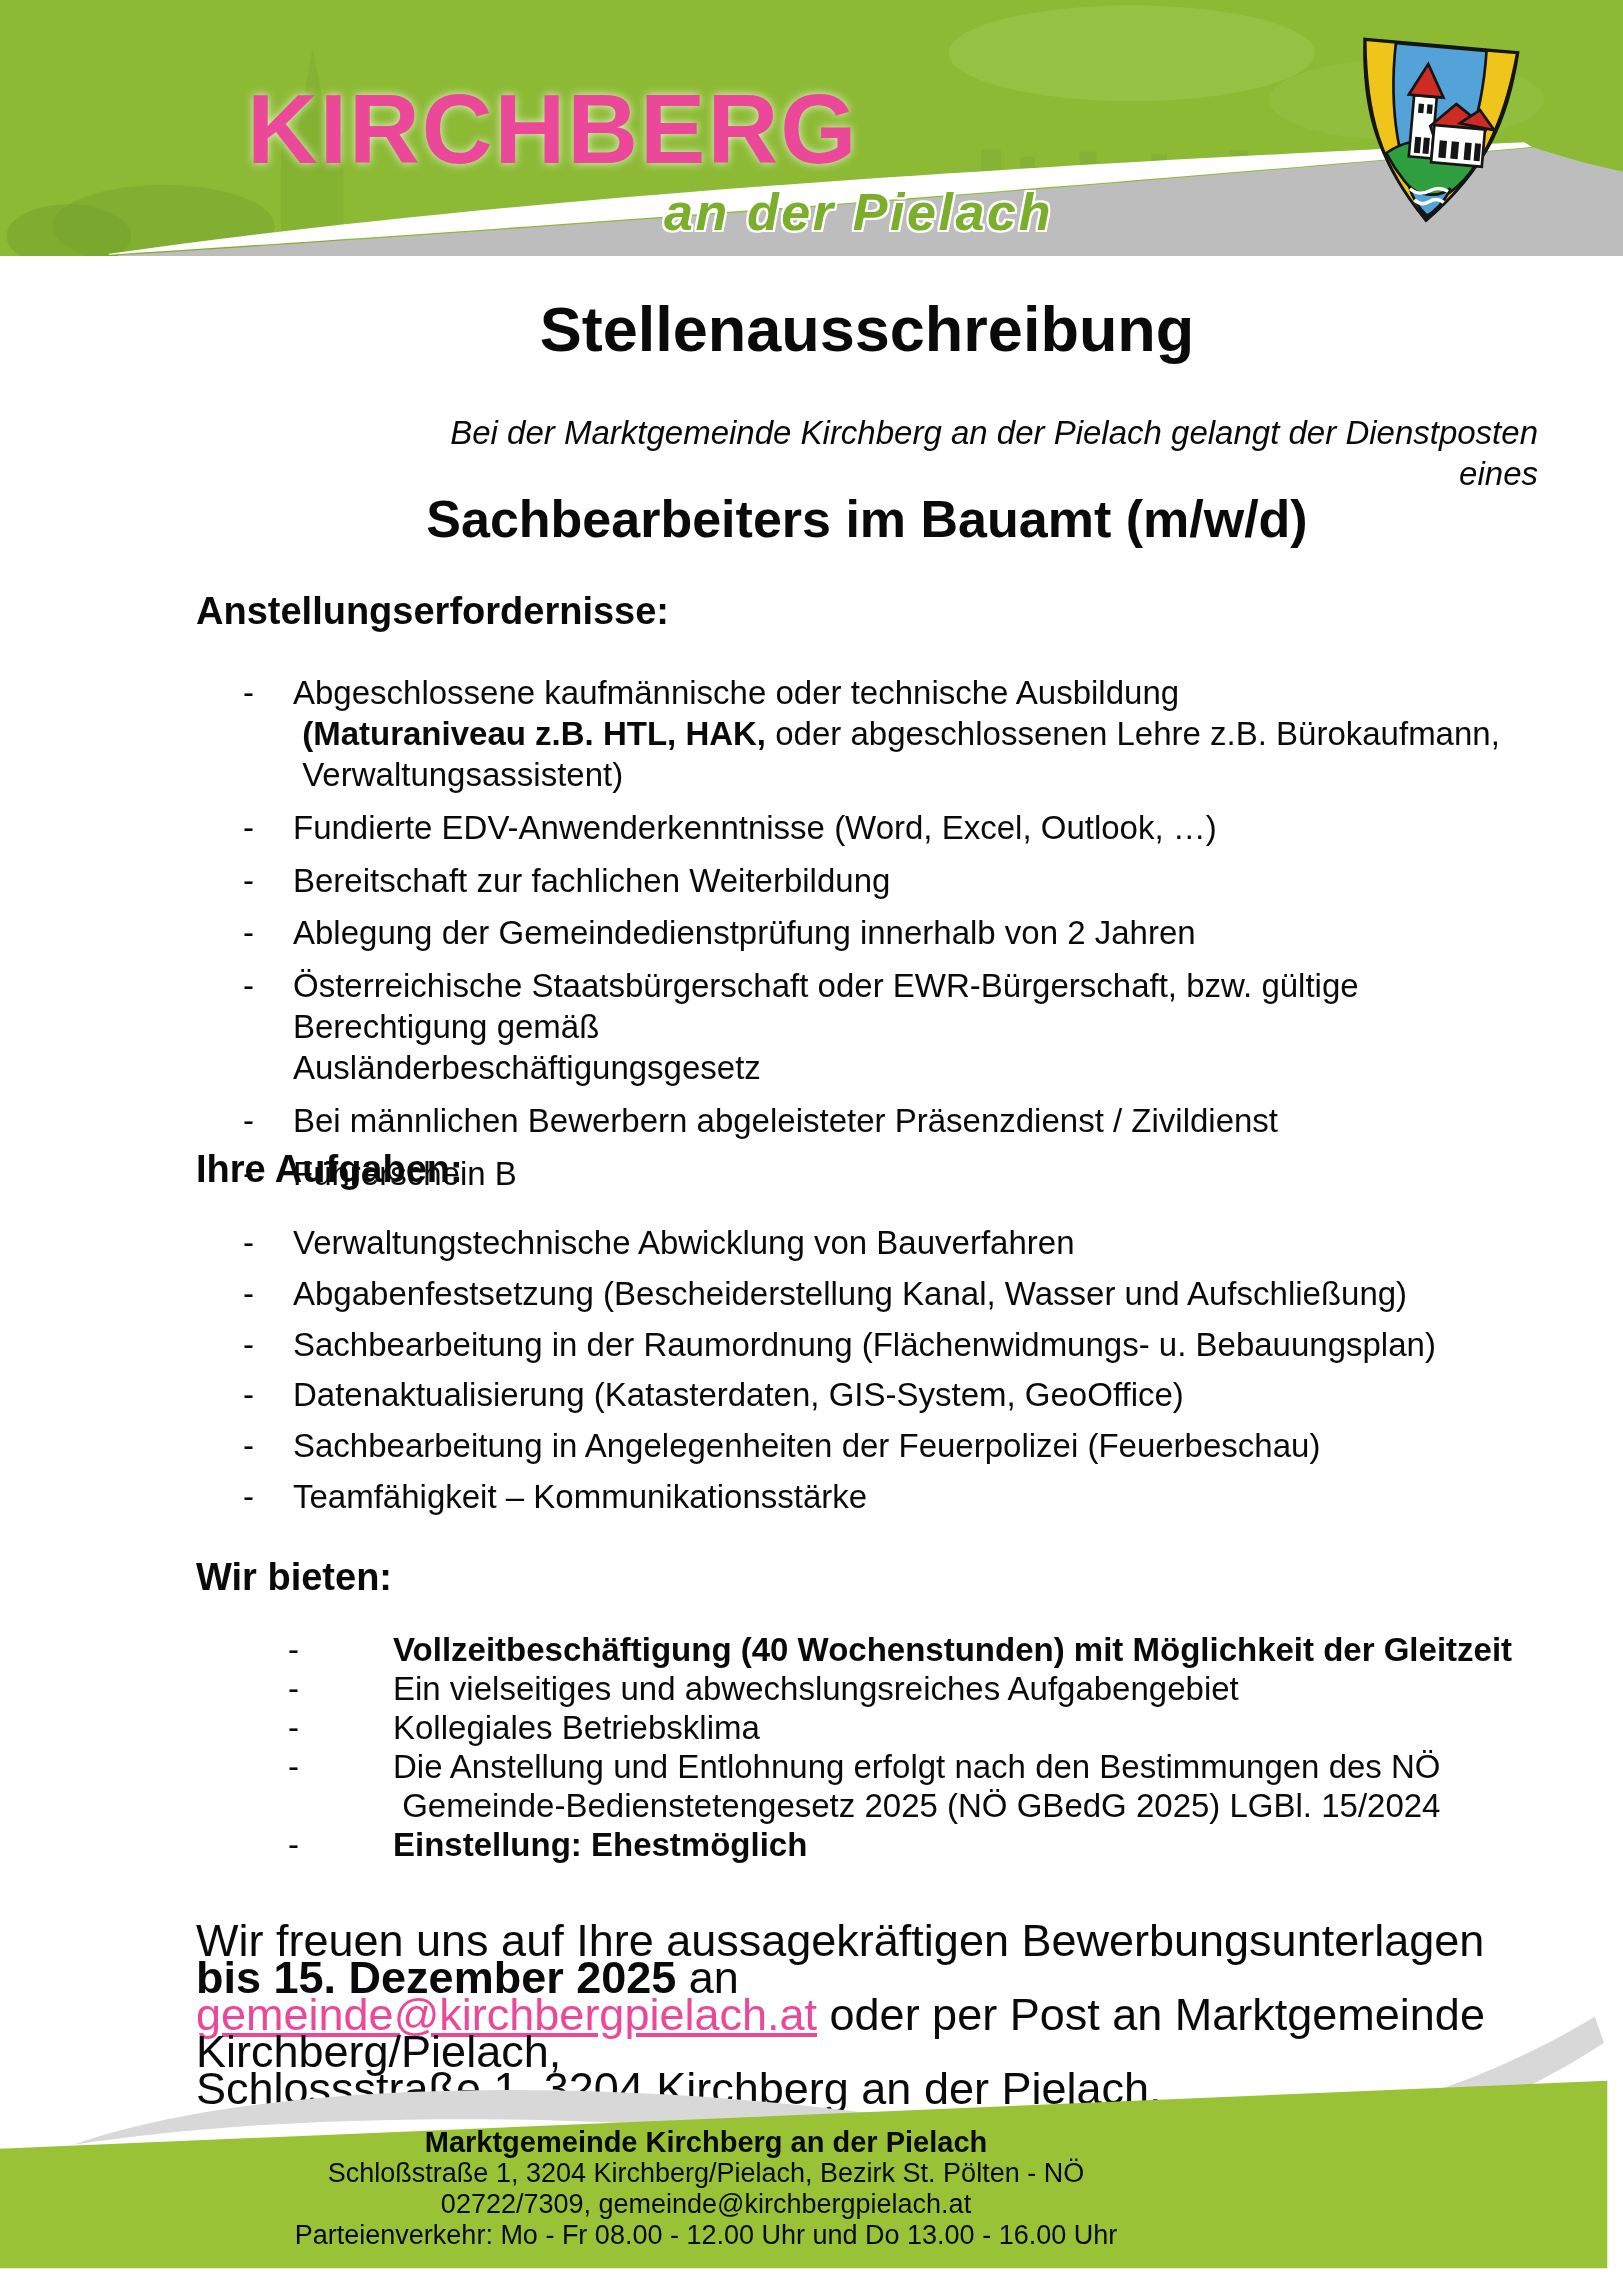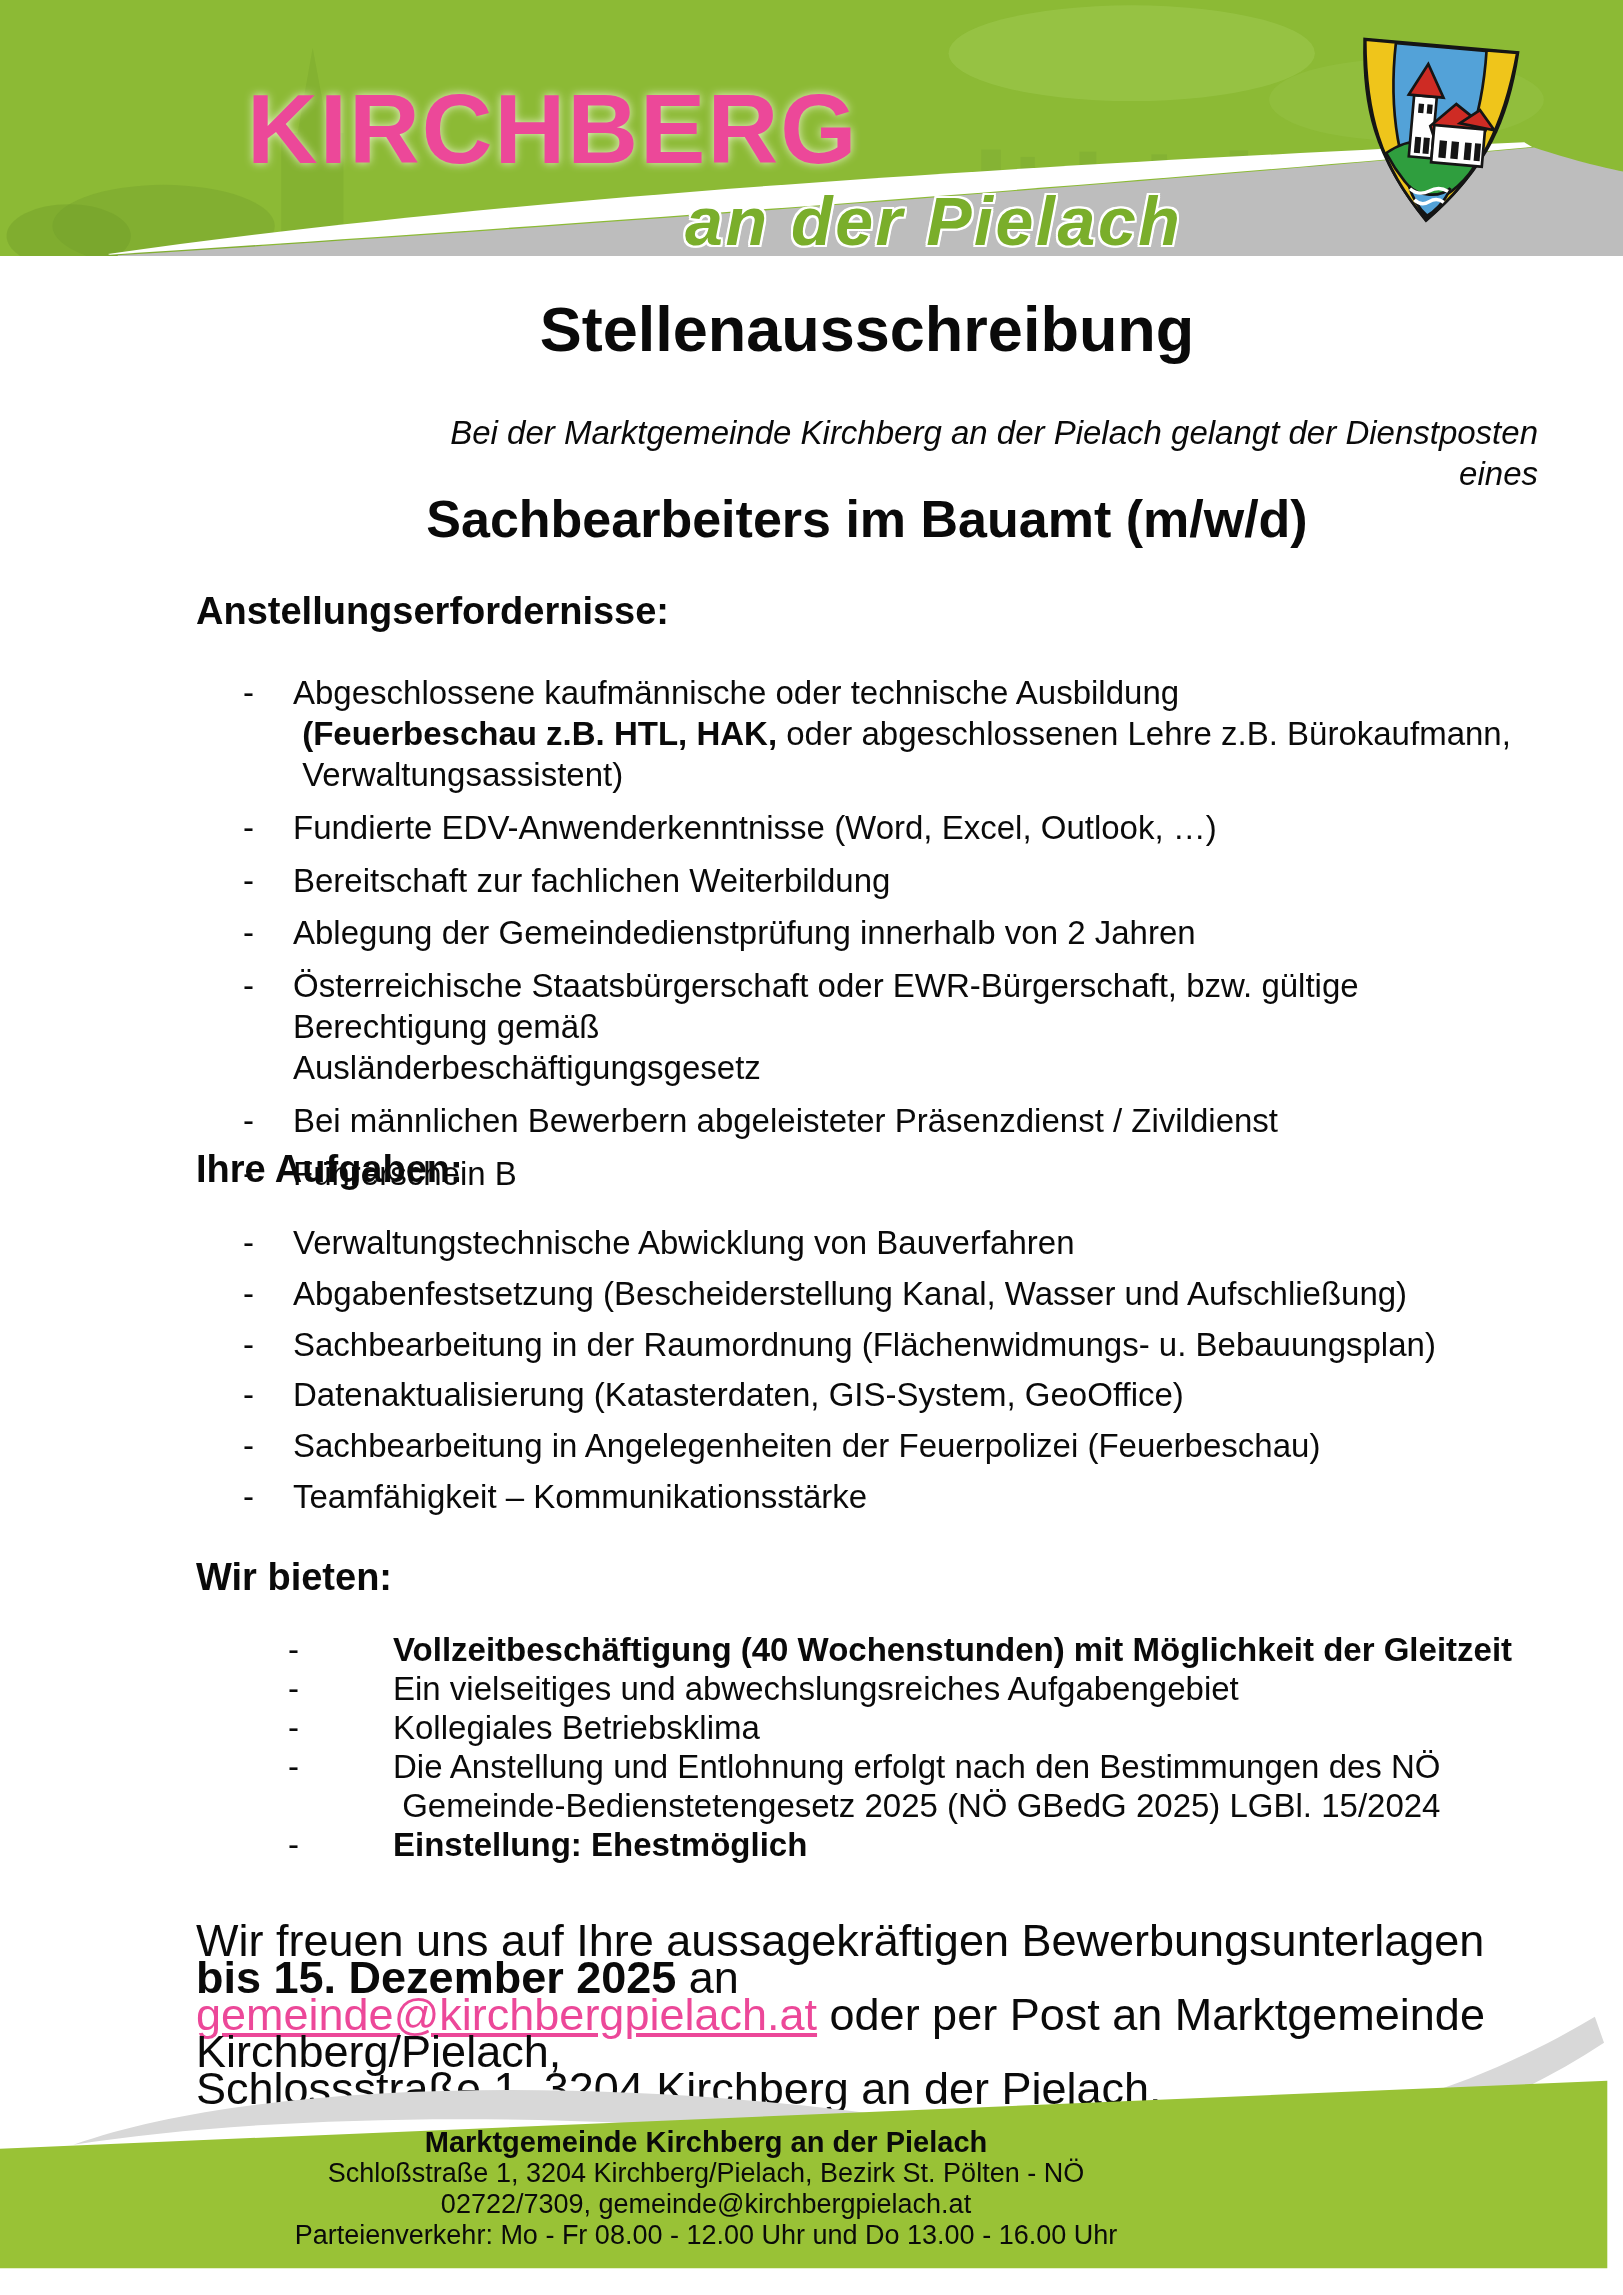--- a/index.html
+++ b/index.html
@@ -9,24 +9,23 @@
     font-family:"Liberation Sans",sans-serif;color:#0a0a0a;overflow:hidden;
   }
   
   .header{position:absolute;top:0;left:0;width:1623px;height:256px;}
   .header svg.hbg{position:absolute;top:0;left:0;width:100%;height:100%;}
   .brand-title{
     position:absolute;left:247px;top:73px;font-size:98px;font-weight:bold;color:#ec4899;
     letter-spacing:2px;text-shadow:0 0 9.2px rgba(236,246,210,0.95);white-space:nowrap;
   }
   .brand-sub{
-    position:absolute;left:664px;top:182px;font-size:68px;font-weight:bold;font-style:italic;
+    position:absolute;left:664px;top:182px;font-size:52px;font-weight:bold;font-style:italic;
     color:#7AAE2B;letter-spacing:2.6px;white-space:nowrap;
     text-shadow:-2px -2px 0 #fff,2px -2px 0 #fff,-2px 2px 0 #fff,2px 2px 0 #fff,0 -2px 0 #fff,0 2px 0 #fff,-2px 0 0 #fff,2px 0 0 #fff;
-    margin-left:21px;
   }
   .crest{position:absolute;left:1342px;top:38px;width:183px;height:194px;transform:rotate(5deg);}
   
   .doc-title{position:absolute;top:293px;left:196px;right:85px;text-align:center;font-size:63px;font-weight:bold;}
   .intro{position:absolute;top:412px;left:196px;right:85px;text-align:right;font-size:33px;line-height:41px;font-style:italic;}
   .job-title{position:absolute;top:489px;left:196px;right:85px;text-align:center;font-size:52px;font-weight:bold;}
   .h2{position:absolute;left:196px;font-size:38px;font-weight:bold;}
   .list{position:absolute;left:196px;right:72px;font-size:33px;line-height:41px;}
   .list .li{display:flex;}
   .list .li + .li{margin-top:11.8px;}
@@ -116,21 +115,21 @@
     <span>Bei der Marktgemeinde Kirchberg an der Pielach gelangt der Dienstposten</span><br>
     <span>eines</span>
   </div>
 
   <div class="job-title">Sachbearbeiters im Bauamt (m/w/d)</div>
 
   <div class="h2" style="top:590px">Anstellungserfordernisse:</div>
   <div class="list" style="top:672px">
       <div class="li">
         <span class="dash">-</span>
-        <div class="litext"><span>Abgeschlossene kaufmännische oder technische Ausbildung</span><br><span>&nbsp;</span><b>(Feuerbeschau z.B. HTL, HAK,</b><span> oder abgeschlossenen Lehre z.B. Bürokaufmann,</span><br><span>&nbsp;Verwaltungsassistent)</span></div>
+        <div class="litext"><span>Abgeschlossene kaufmännische oder technische Ausbildung</span><br><span>&nbsp;</span><b>(Maturaniveau z.B. HTL, HAK,</b><span> oder abgeschlossenen Lehre z.B. Bürokaufmann,</span><br><span>&nbsp;Verwaltungsassistent)</span></div>
       </div>
       <div class="li">
         <span class="dash">-</span>
         <div class="litext"><span>Fundierte EDV-Anwenderkenntnisse (Word, Excel, Outlook, …)</span></div>
       </div>
       <div class="li">
         <span class="dash">-</span>
         <div class="litext"><span>Bereitschaft zur fachlichen Weiterbildung</span></div>
       </div>
       <div class="li">

